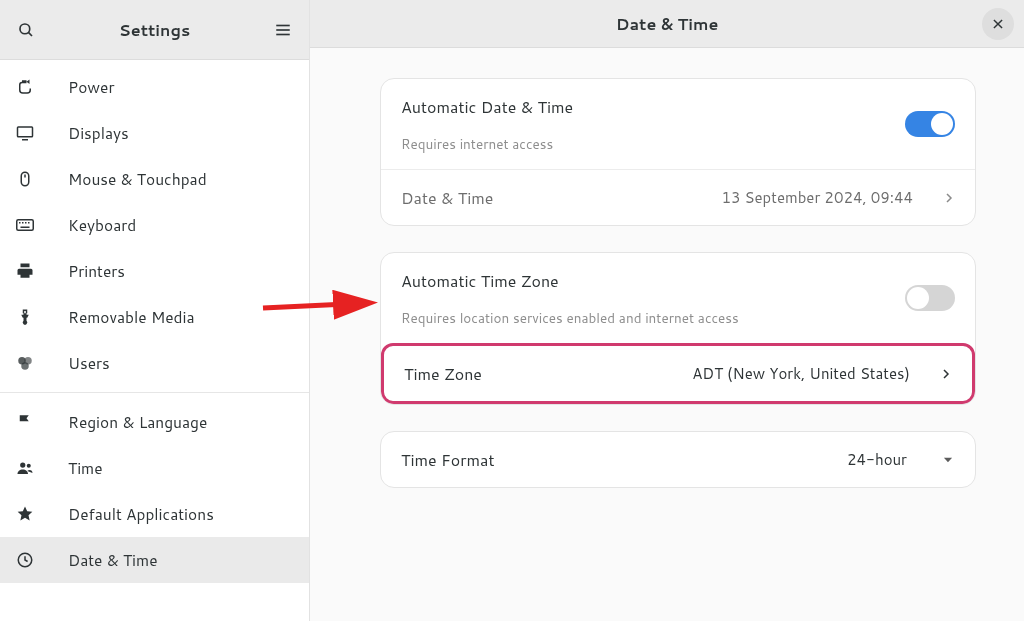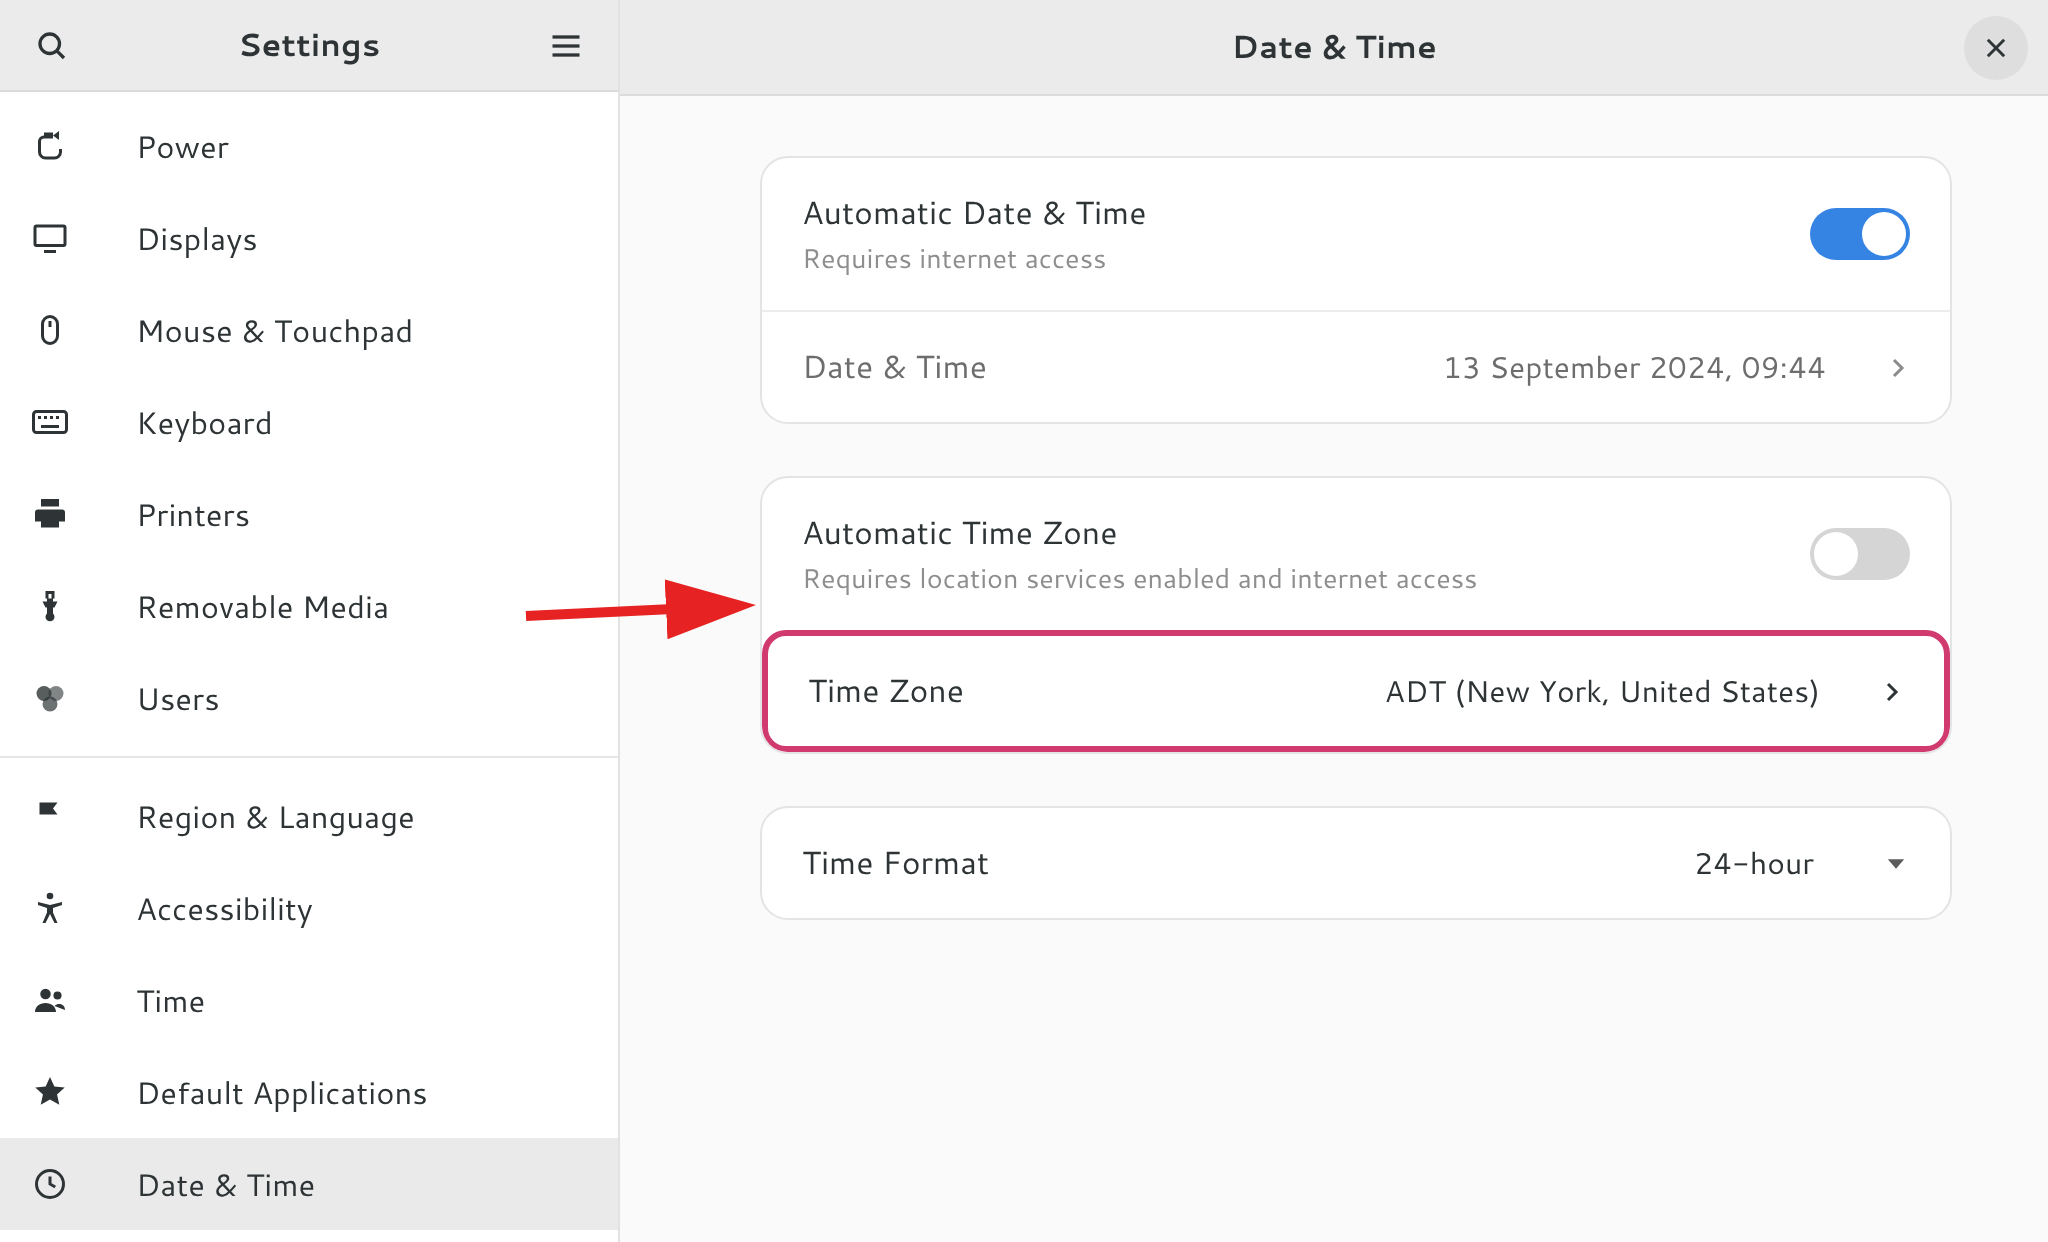--- a/index.html
+++ b/index.html
@@ -20,21 +20,21 @@
   }
   
   .sidebar {
     width: 310px;
     background: #ffffff;
     border-right: 1px solid #e2e2e2;
     display: flex;
     flex-direction: column;
   }
   .sidebar-header {
-    height: 46px;
+    height: 60px;
     background: #ebebeb;
     border-bottom: 1px solid #dcdcdc;
     display: flex;
     align-items: center;
     padding: 0 10px;
   }
   .sidebar-header .icon-btn {
     width: 32px; height: 32px;
     display:flex; align-items:center; justify-content:center;
     cursor:pointer;
@@ -134,21 +134,21 @@
     display:flex;
     flex-direction:column;
   }
   .row-title {
     font-size:16px;
     color:#2e3436;
   }
   .row-subtitle {
     font-size:13.5px;
     color:#8e8e8e;
-    margin-top:2px;
+    margin-top:16px;
   }
   .row-value {
     color:#6d6d6d;
     font-size:15px;
   }
   .row-value.dark {
     color:#2e3436;
   }
   .chevron {
     color:#8b8b8b;
@@ -277,29 +277,20 @@
 
       <div class="sidebar-sep"></div>
 
       <div class="sidebar-item">
         <span class="sb-icon">
           <svg width="18" height="18" viewBox="0 0 24 24" fill="currentColor">
               <path d="M5 2v20M5 3h12l-3 4 3 4H5"></path>
             </svg>
         </span>
         <span>Region &amp; Language</span>
-      </div>
-      <div class="sidebar-item">
-        <span class="sb-icon">
-          <svg width="18" height="18" viewBox="0 0 24 24" fill="currentColor">
-              <circle cx="12" cy="4" r="2.2"></circle>
-              <path d="M4 8l8 2 8-2v2l-6 2v3l3 7h-2l-3-6-3 6H7l3-7v-3L4 10z"></path>
-            </svg>
-        </span>
-        <span>Accessibility</span>
       </div>
       <div class="sidebar-item">
         <span class="sb-icon">
           <svg width="18" height="18" viewBox="0 0 24 24" fill="currentColor">
               <circle cx="9" cy="8" r="3.5"></circle>
               <circle cx="17" cy="9" r="2.7"></circle>
               <path d="M2 20c0-3.5 3-6 7-6s7 2.5 7 6M15 16c1-1 2-1.3 3-1.3 2.5 0 4 1.6 4 4"></path>
             </svg>
         </span>
         <span>Time</span>

